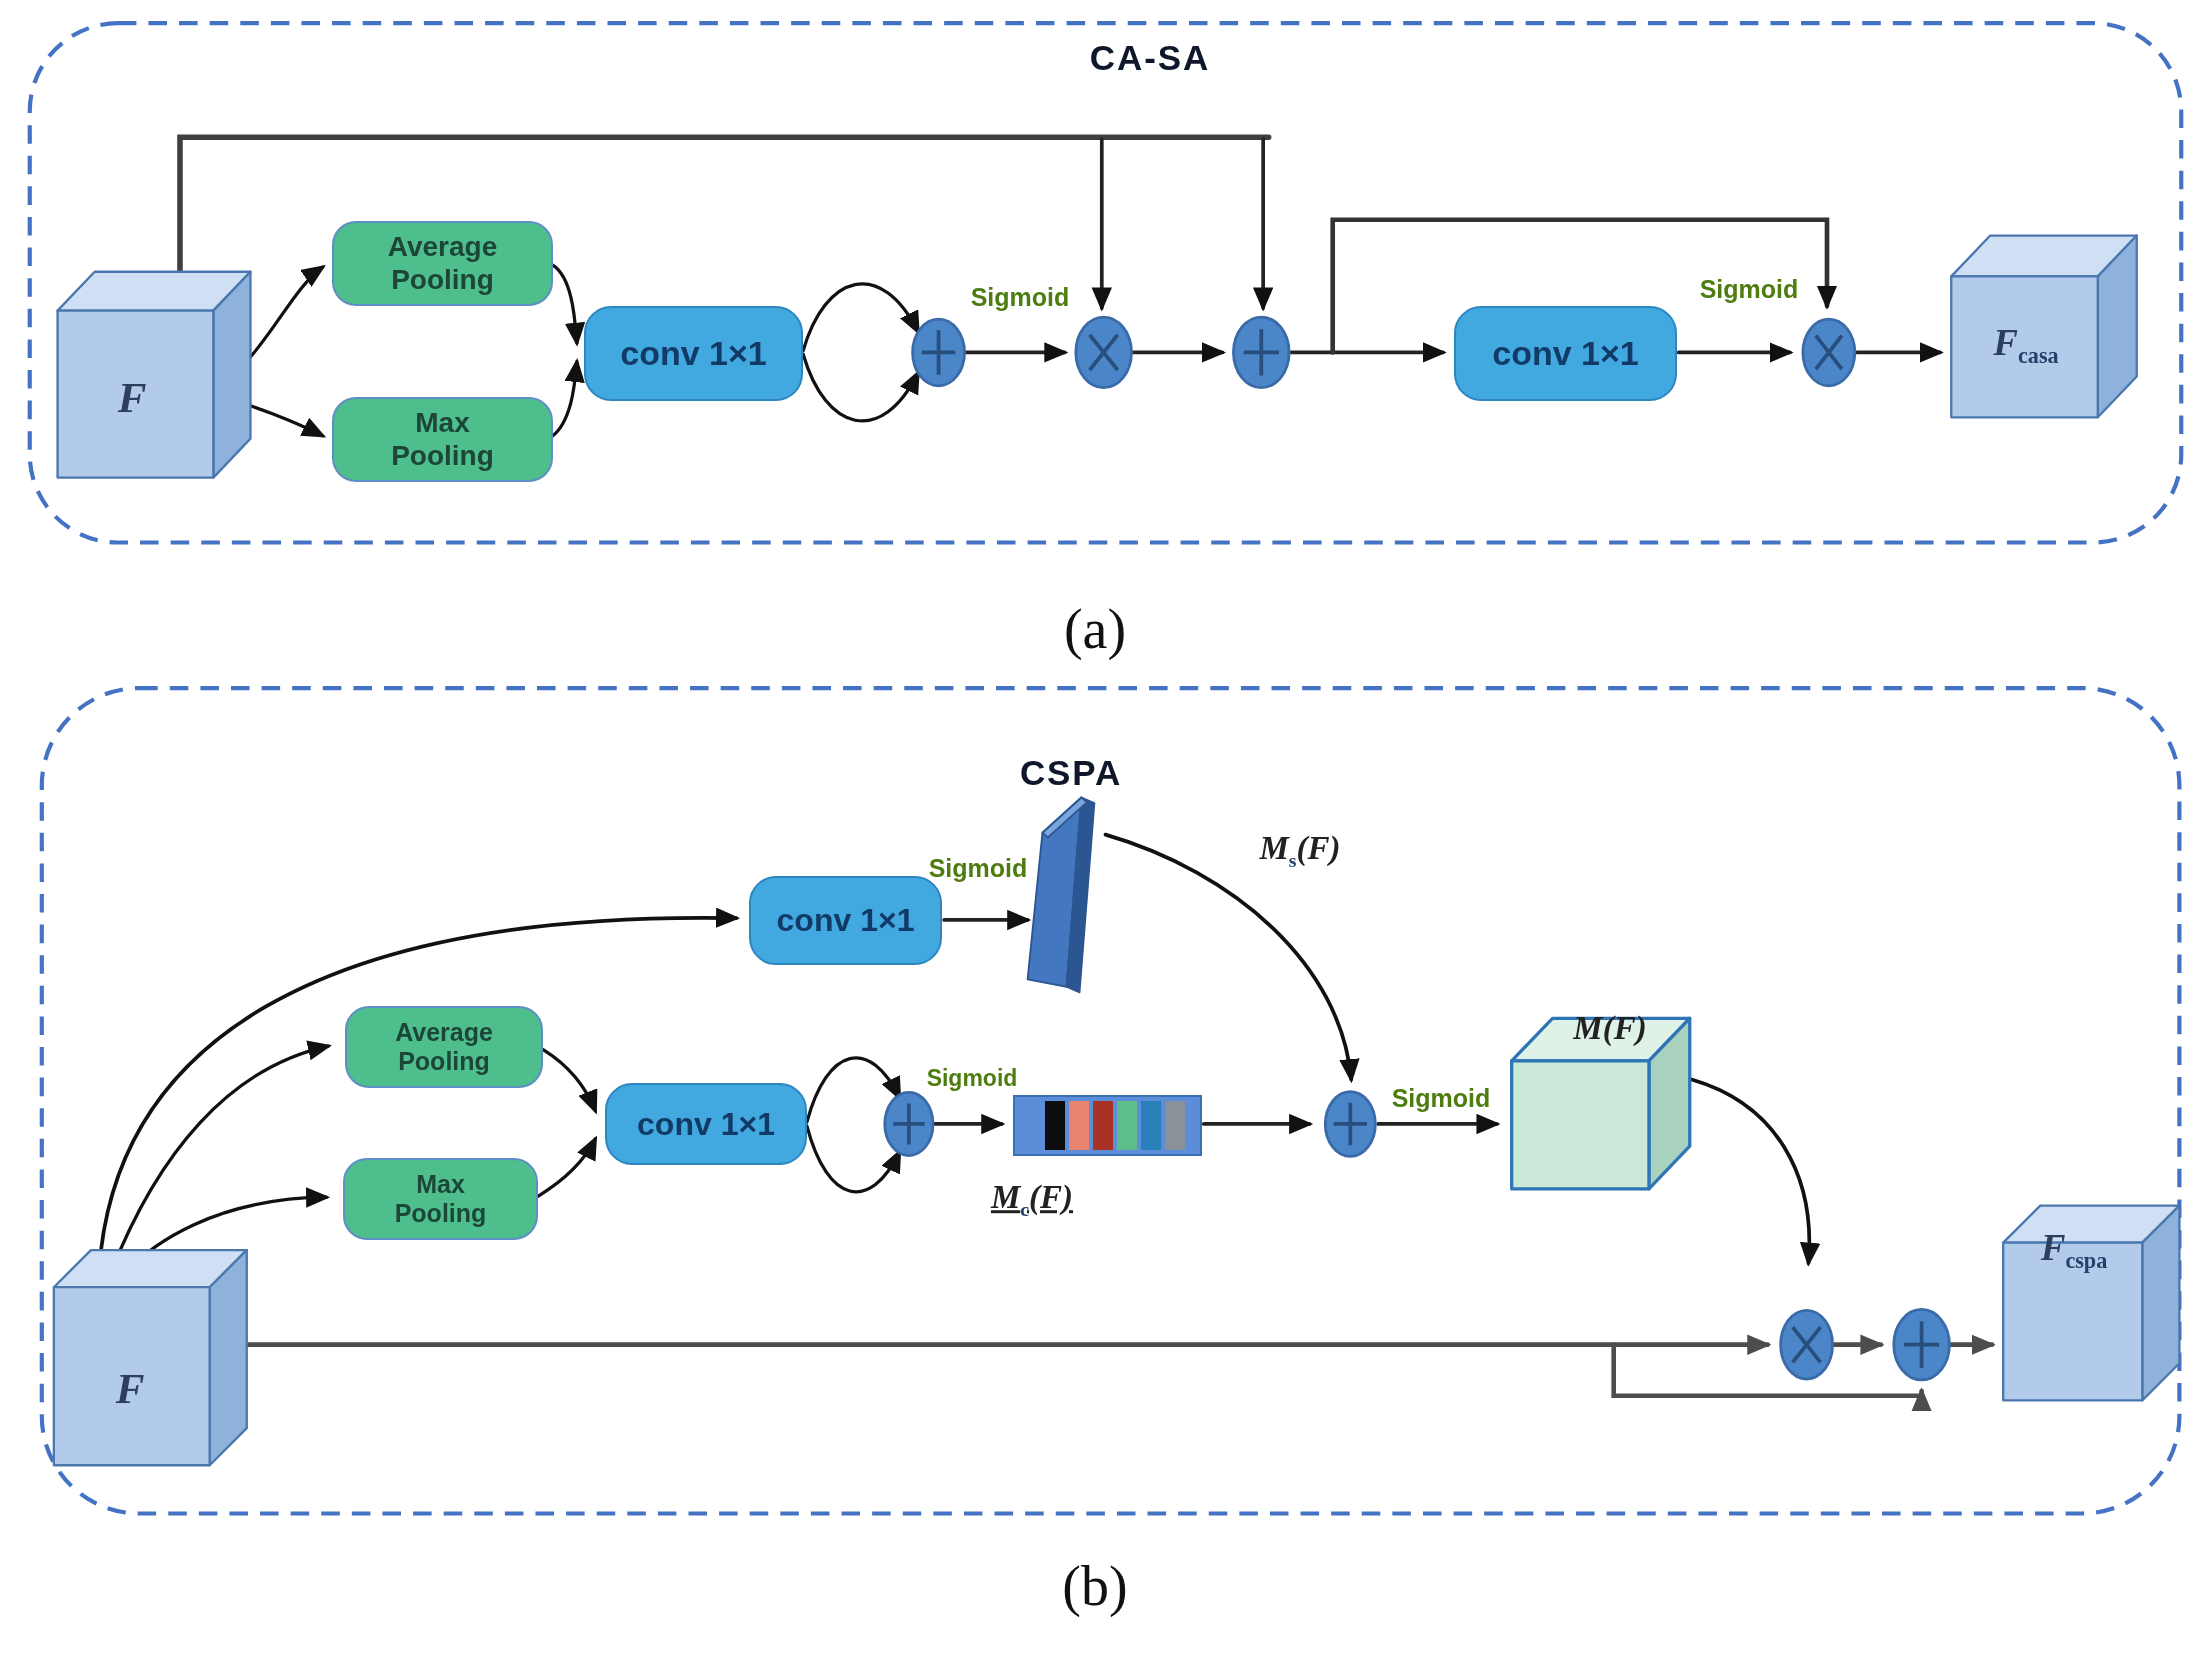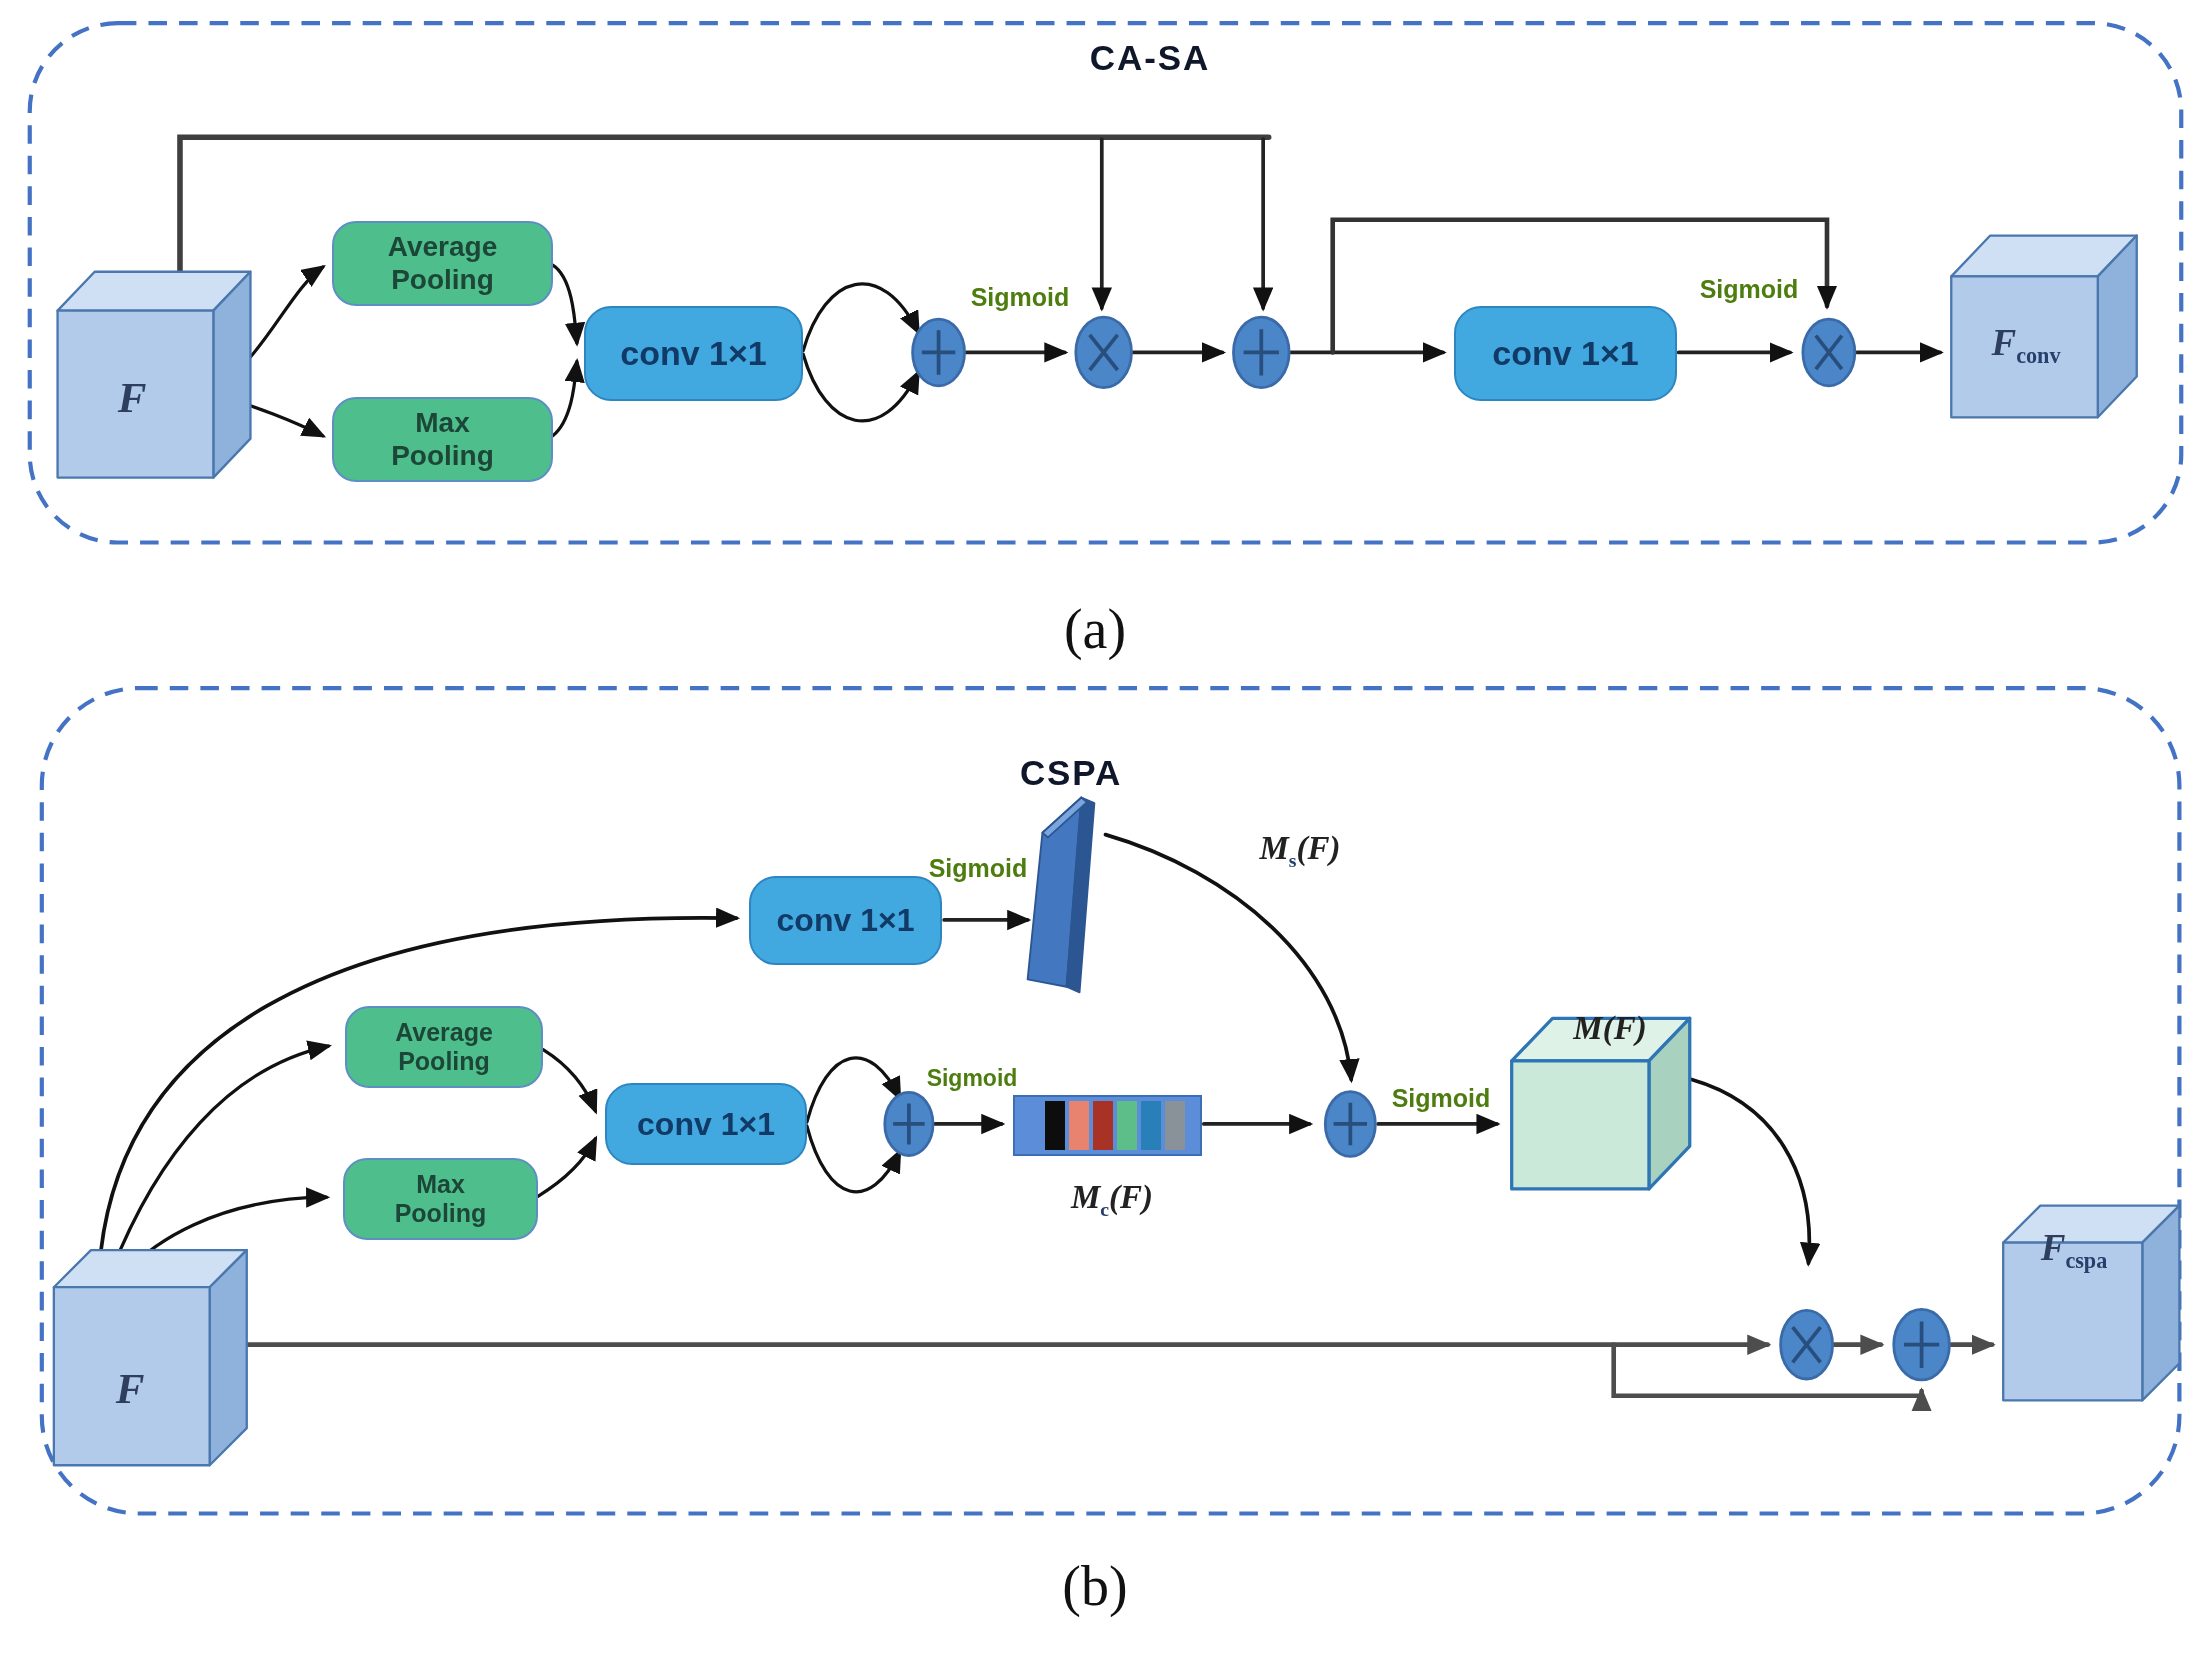--- a/index.html
+++ b/index.html
@@ -177,21 +177,21 @@
   <div class="box green" style="left:332px;top:397px;width:221px;height:85px;">Max
 Pooling</div>
 
   <div class="box conv" style="left:584px;top:306px;width:219px;height:95px;">conv 1×1</div>
   <div class="box conv" style="left:1454px;top:306px;width:223px;height:95px;">conv 1×1</div>
 
   <div class="lbl sig" style="left:1020px;top:297px;">Sigmoid</div>
   <div class="lbl sig" style="left:1749px;top:289px;">Sigmoid</div>
 
   <div class="lbl cubelbl" style="left:132px;top:397px;">F</div>
-  <div class="lbl cubelbl" style="left:2026px;top:345px;font-size:37px;"><span>F</span><sub>conv</sub></div>
+  <div class="lbl cubelbl" style="left:2026px;top:345px;font-size:37px;"><span>F</span><sub>casa</sub></div>
 
   <div class="lbl cap" style="left:1095px;top:629px;">(a)</div>
 
   <div class="lbl title" style="left:1071px;top:773px;">CSPA</div>
 
   <div class="box conv" style="left:749px;top:876px;width:193px;height:89px;font-size:32px;">conv 1×1</div>
 
   <div class="box green" style="left:345px;top:1006px;width:198px;height:82px;font-size:25px;">Average
 Pooling</div>
   <div class="box green" style="left:343px;top:1158px;width:195px;height:82px;font-size:25px;">Max
@@ -207,21 +207,21 @@
       <div class="stripe" style="background: rgb(13, 13, 13);"></div>
       <div class="stripe" style="background: rgb(232, 131, 111);"></div>
       <div class="stripe" style="background: rgb(169, 50, 38);"></div>
       <div class="stripe" style="background: rgb(93, 190, 138);"></div>
       <div class="stripe" style="background: rgb(41, 128, 185);"></div>
       <div class="stripe" style="background: rgb(138, 146, 153);"></div>
     </div>
 
   <div class="lbl mathlbl" style="left:1300px;top:851px;"><span>M</span><sub>s</sub><span>(F)</span></div>
 
-  <div class="lbl mathlbl" style="left:1112px;top:1200px;"><span>M</span><sub>c</sub><span>(F)</span></div>
+  <div class="lbl mathlbl" style="left:1032px;top:1200px;text-decoration:underline;"><span>M</span><sub>c</sub><span>(F)</span></div>
 
   <div class="lbl mathlbl" style="left:1610px;top:1028px;">M(F)</div>
 
   <div class="lbl cubelbl" style="left:130px;top:1388px;">F</div>
   <div class="lbl cubelbl" style="left:2074px;top:1250px;font-size:37px;"><span>F</span><sub>cspa</sub></div>
 
   <div class="lbl cap" style="left:1095px;top:1586px;">(b)</div>
 
 </div>
 

